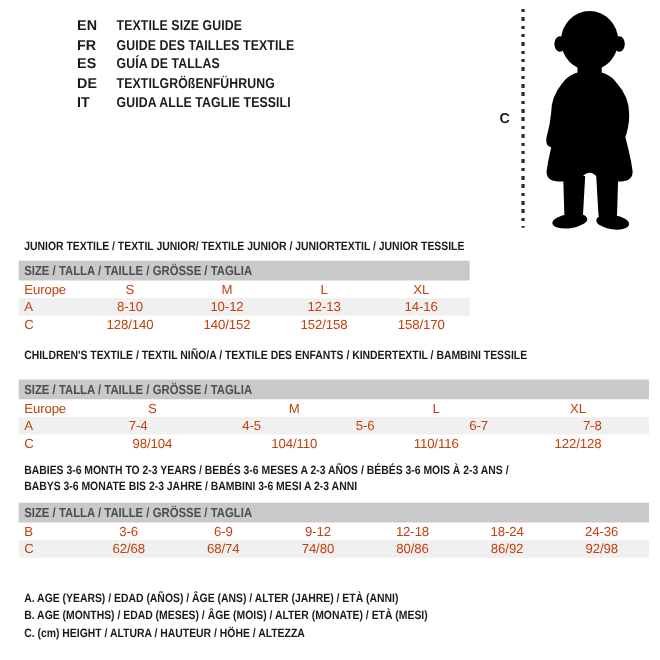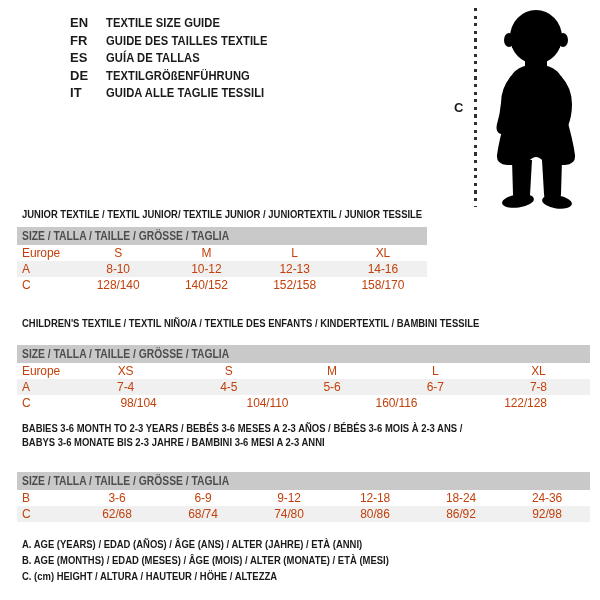--- a/index.html
+++ b/index.html
@@ -17,28 +17,28 @@
   
   .fig-line{
     position:absolute;left:474px;top:8px;width:3px;height:199px;
     background:repeating-linear-gradient(to bottom,#2e2e2e 0 3.2px,transparent 3.2px 7.6px);
   }
   .fig-label{position:absolute;left:454px;top:100px;font-weight:bold;font-size:13px;}
   .baby{position:absolute;left:487px;top:8px;}
 
   
   .tbl{position:absolute;left:17px;}
-  .t0{top:207px;width:410px;}
+  .t0{top:217px;width:410px;}
   .t1{top:316px;width:573px;}
   .t2{top:421px;width:573px;}
   .t-titles{padding-left:5px;}
   .t-title{font-weight:bold;font-size:11px;line-height:14px;display:block;}
   .t0 .t-titles{margin-bottom:6px;}
   .t1 .t-titles{margin-bottom:15px;}
-  .t2 .t-titles{margin-bottom:23px;}
+  .t2 .t-titles{margin-bottom:8px;}
   .t-head{height:18px;line-height:18px;background:var(--hbg,#c9c9c9);color:var(--htx,#4d4d4d);
           font-weight:bold;font-size:12px;padding-left:5px;}
   .t-row{display:flex;height:16px;line-height:16px;font-size:12px;color:#c2410c;letter-spacing:-0.1px;}
   .t-row.shaded{background:var(--alt,#f0f0f0);}
   .t-label{width:52px;flex:none;padding-left:5px;}
   .t-val{flex:1;text-align:center;}
 
   
   .notes{position:absolute;left:22px;top:536px;}
   .note{font-weight:bold;font-size:11px;line-height:16.2px;display:block;}
@@ -123,39 +123,38 @@
 <section class="tbl t1">
   <div class="t-titles">
       <div class="t-title cond">CHILDREN'S TEXTILE / TEXTIL NIÑO/A / TEXTILE DES ENFANTS / KINDERTEXTIL / BAMBINI TESSILE</div>
     </div>
   <div class="t-head">
     <span class="cond">SIZE / TALLA / TAILLE / GRÖSSE / TAGLIA</span>
   </div>
   <div class="t-body">
       <div class="t-row">
         <span class="t-label">Europe</span>
-        <span class="t-val">XS</span>
         <span class="t-val">S</span>
         <span class="t-val">M</span>
         <span class="t-val">L</span>
         <span class="t-val">XL</span>
       </div>
       <div class="t-row shaded">
         <span class="t-label">A</span>
         <span class="t-val">7-4</span>
         <span class="t-val">4-5</span>
         <span class="t-val">5-6</span>
         <span class="t-val">6-7</span>
         <span class="t-val">7-8</span>
       </div>
       <div class="t-row">
         <span class="t-label">C</span>
         <span class="t-val">98/104</span>
         <span class="t-val">104/110</span>
-        <span class="t-val">160/116</span>
+        <span class="t-val">110/116</span>
         <span class="t-val">122/128</span>
       </div>
     </div>
 </section>
 
 <section class="tbl t2">
   <div class="t-titles">
       <div class="t-title cond">BABIES 3-6 MONTH TO 2-3 YEARS / BEBÉS 3-6 MESES A 2-3 AÑOS / BÉBÉS 3-6 MOIS À 2-3 ANS /</div>
       <div class="t-title cond">BABYS 3-6 MONATE BIS 2-3 JAHRE / BAMBINI 3-6 MESI A 2-3 ANNI</div>
     </div>

